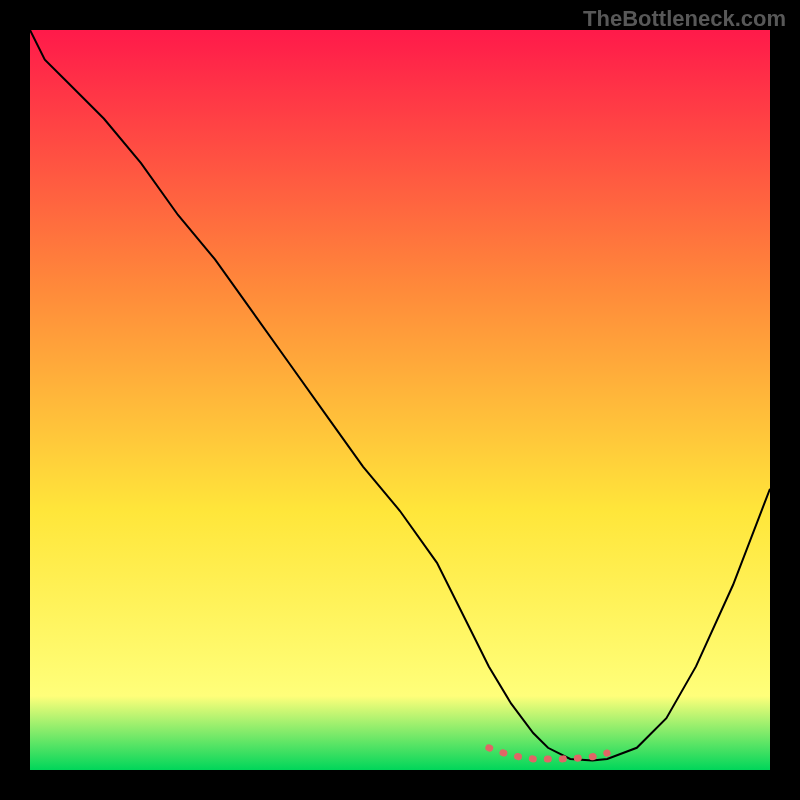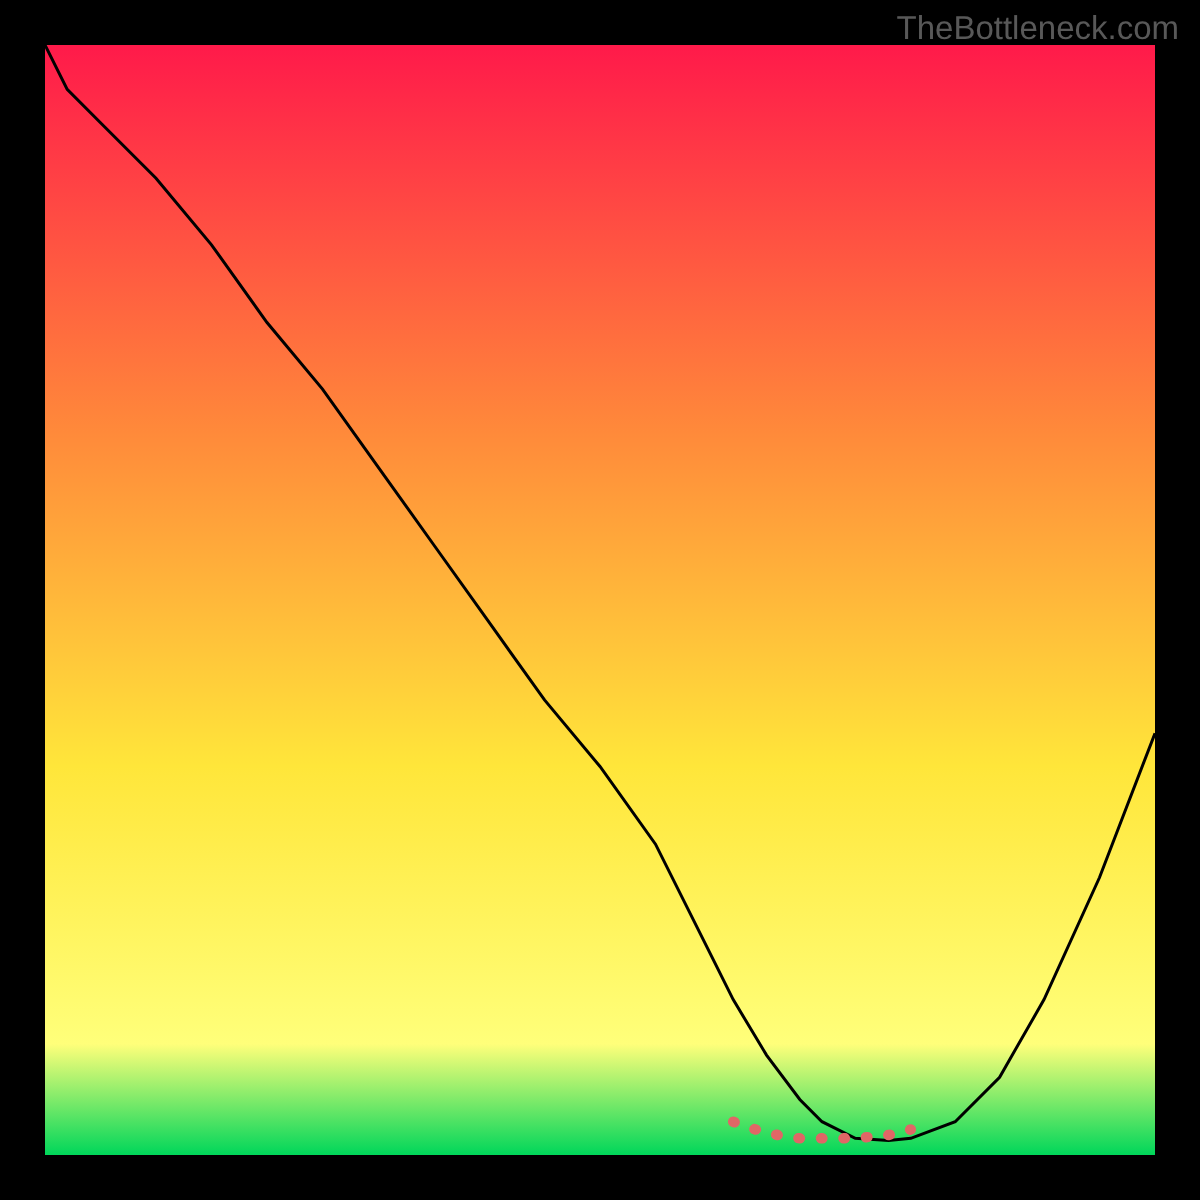--- a/index.html
+++ b/index.html
@@ -10,21 +10,21 @@
     height: 800px;
     position: relative;
     font-family: Arial, sans-serif;
   }
   .watermark {
     position: absolute;
     top: 6px;
     right: 14px;
     color: #585858;
     font-size: 22px;
-    font-weight: normal;
+    font-weight: bold;
     z-index: 10;
   }
   .plot-area {
     position: absolute;
     left: 30px;
     top: 30px;
     width: 740px;
     height: 740px;
   }
   svg {

